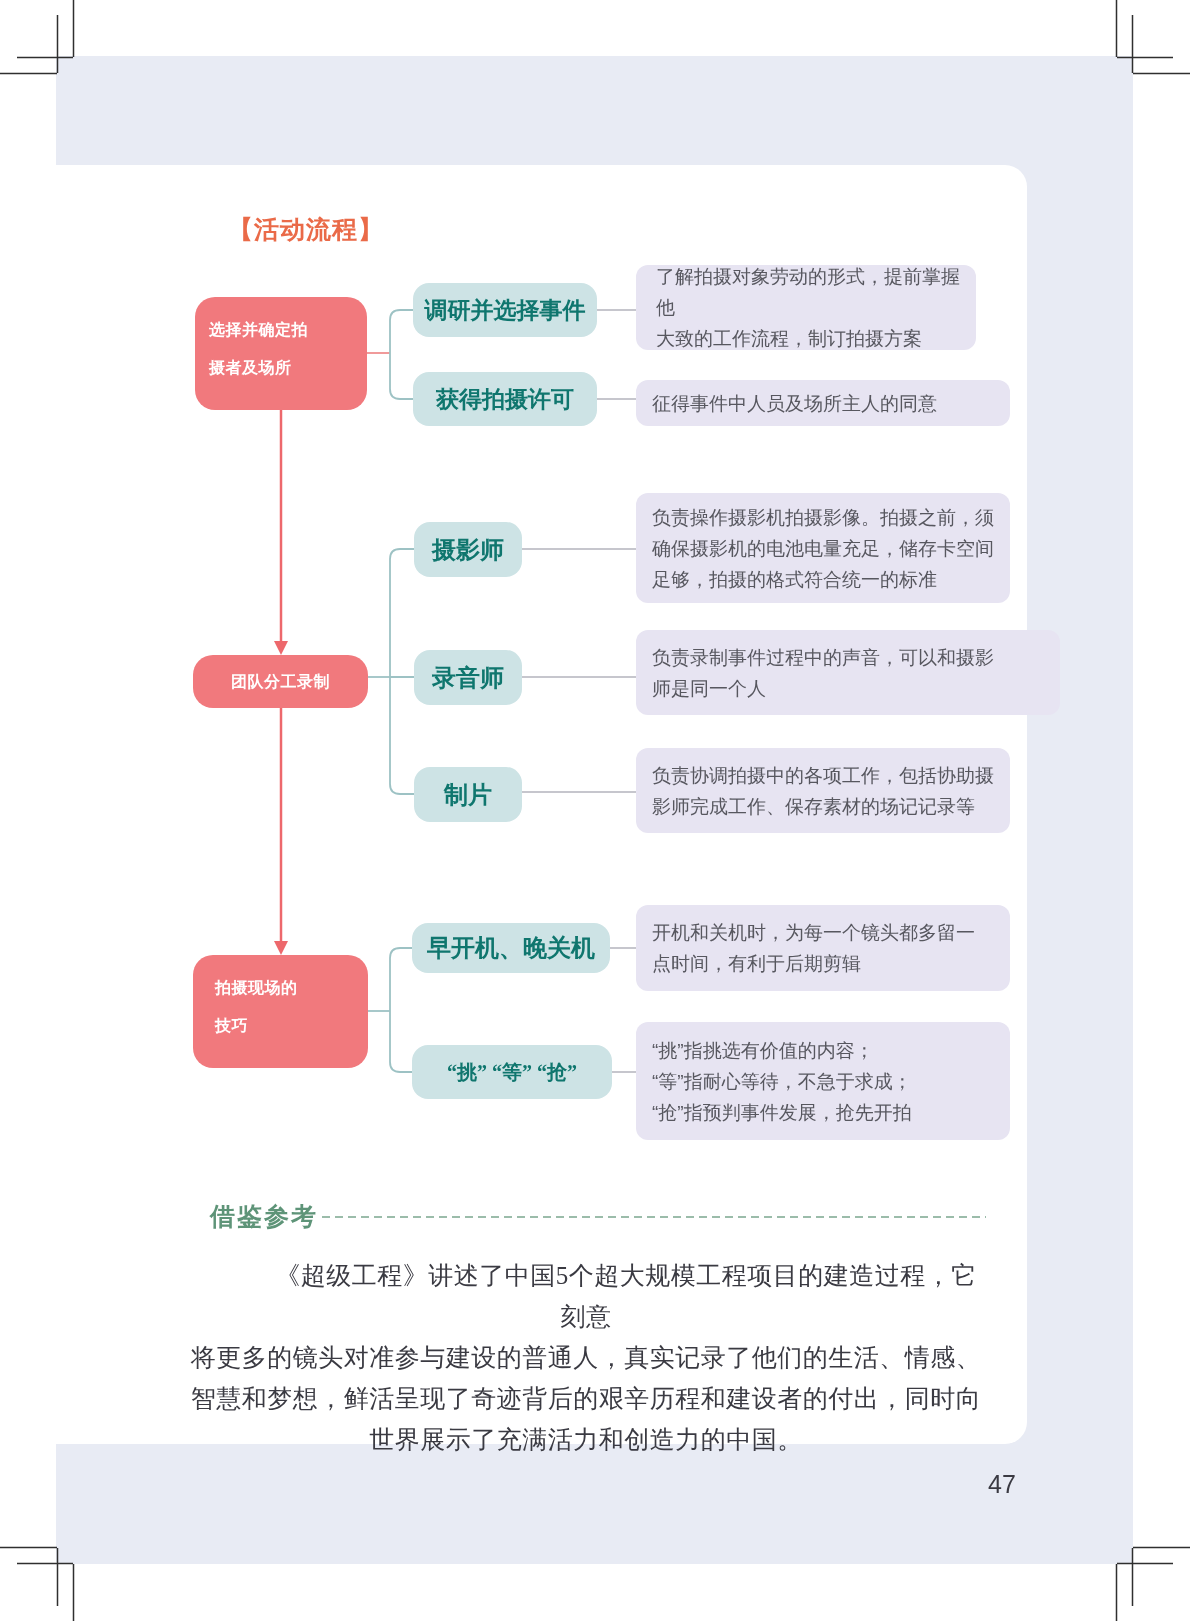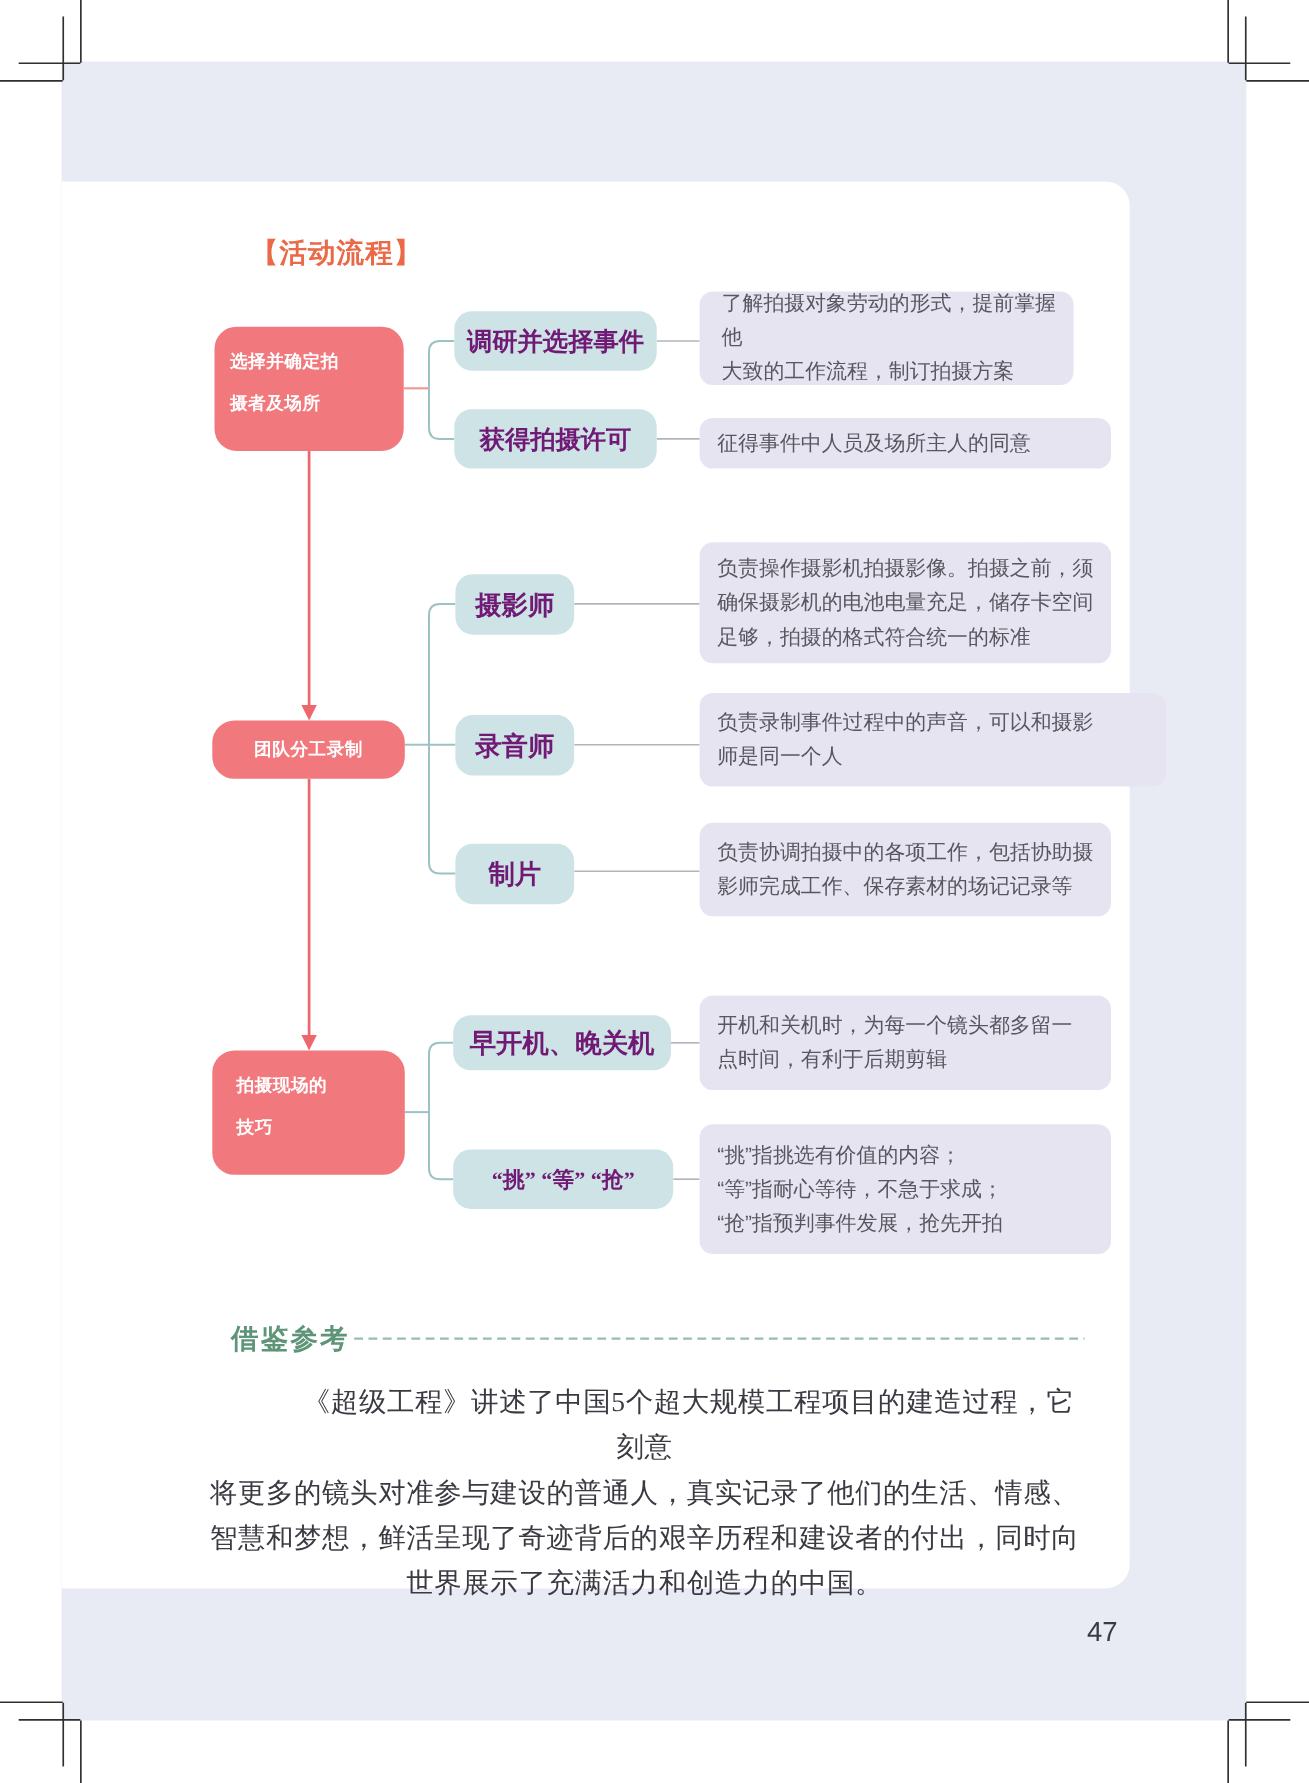--- a/index.html
+++ b/index.html
@@ -4,21 +4,21 @@
 <style>
   html,body{margin:0;padding:0;background:#ffffff;}
   body{font-family:"Liberation Sans",sans-serif;}
   .canvas{position:relative;width:1190px;height:1621px;background:#ffffff;overflow:hidden;}
   .abs{position:absolute;box-sizing:border-box;}
   .page-bg{left:56px;top:56px;width:1077px;height:1508px;background:#e8ebf4;border-radius:4px;}
   .card{left:56px;top:165px;width:971px;height:1279px;background:#ffffff;border-radius:0 22px 22px 0;}
   .flow-title{font-size:25px;font-weight:bold;color:#ea6a48;letter-spacing:1px;}
   .rootbox{background:#f1797d;border-radius:20px;color:#ffffff;font-weight:bold;font-size:16px;line-height:38px;letter-spacing:0.5px;white-space:pre-line;}
   .rootbox.center{display:flex;align-items:center;justify-content:center;}
-  .branchbox{background:#cde3e5;border-radius:16px;color:#701a75;font-family:"Liberation Serif",serif;font-weight:bold;display:flex;align-items:center;justify-content:center;}
+  .branchbox{background:#cde3e5;border-radius:16px;color:#0f766e;font-family:"Liberation Serif",serif;font-weight:bold;display:flex;align-items:center;justify-content:center;}
   .descbox{background:#e7e4f2;border-radius:12px;color:#57575f;font-size:19px;line-height:31px;white-space:pre-line;display:flex;align-items:center;padding:0 14px 0 16px;}
   .ref-heading{font-size:25px;font-weight:bold;color:#5e9478;letter-spacing:2px;}
   .ref-body{width:792px;font-family:"Liberation Serif",serif;font-size:25px;line-height:41px;color:#3a3a42;white-space:pre-line;text-indent:80px;letter-spacing:0.5px;}
   .pagenum{font-size:25px;color:#3a3a42;width:40px;text-align:center;}
   svg.overlay{position:absolute;left:0;top:0;pointer-events:none;}
 </style>
 </head>
 <body>
 
 <div class="canvas">

